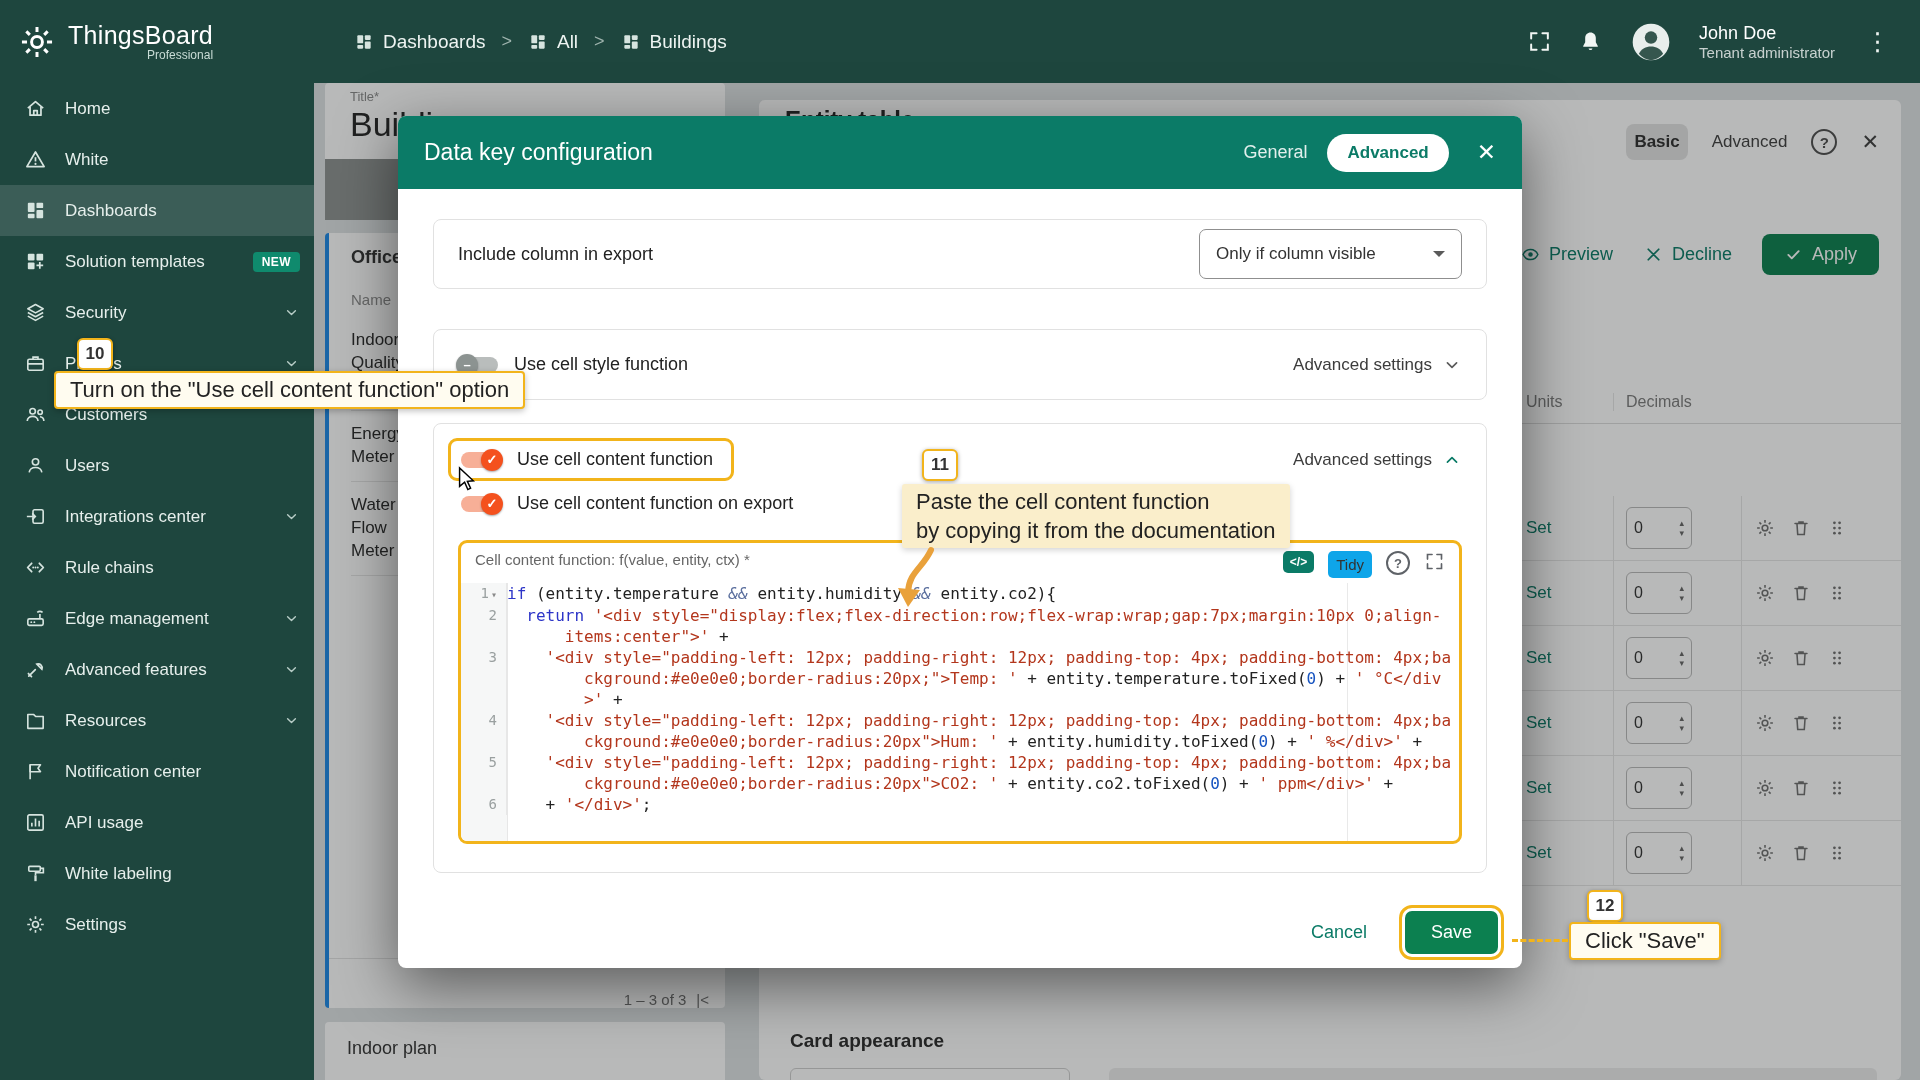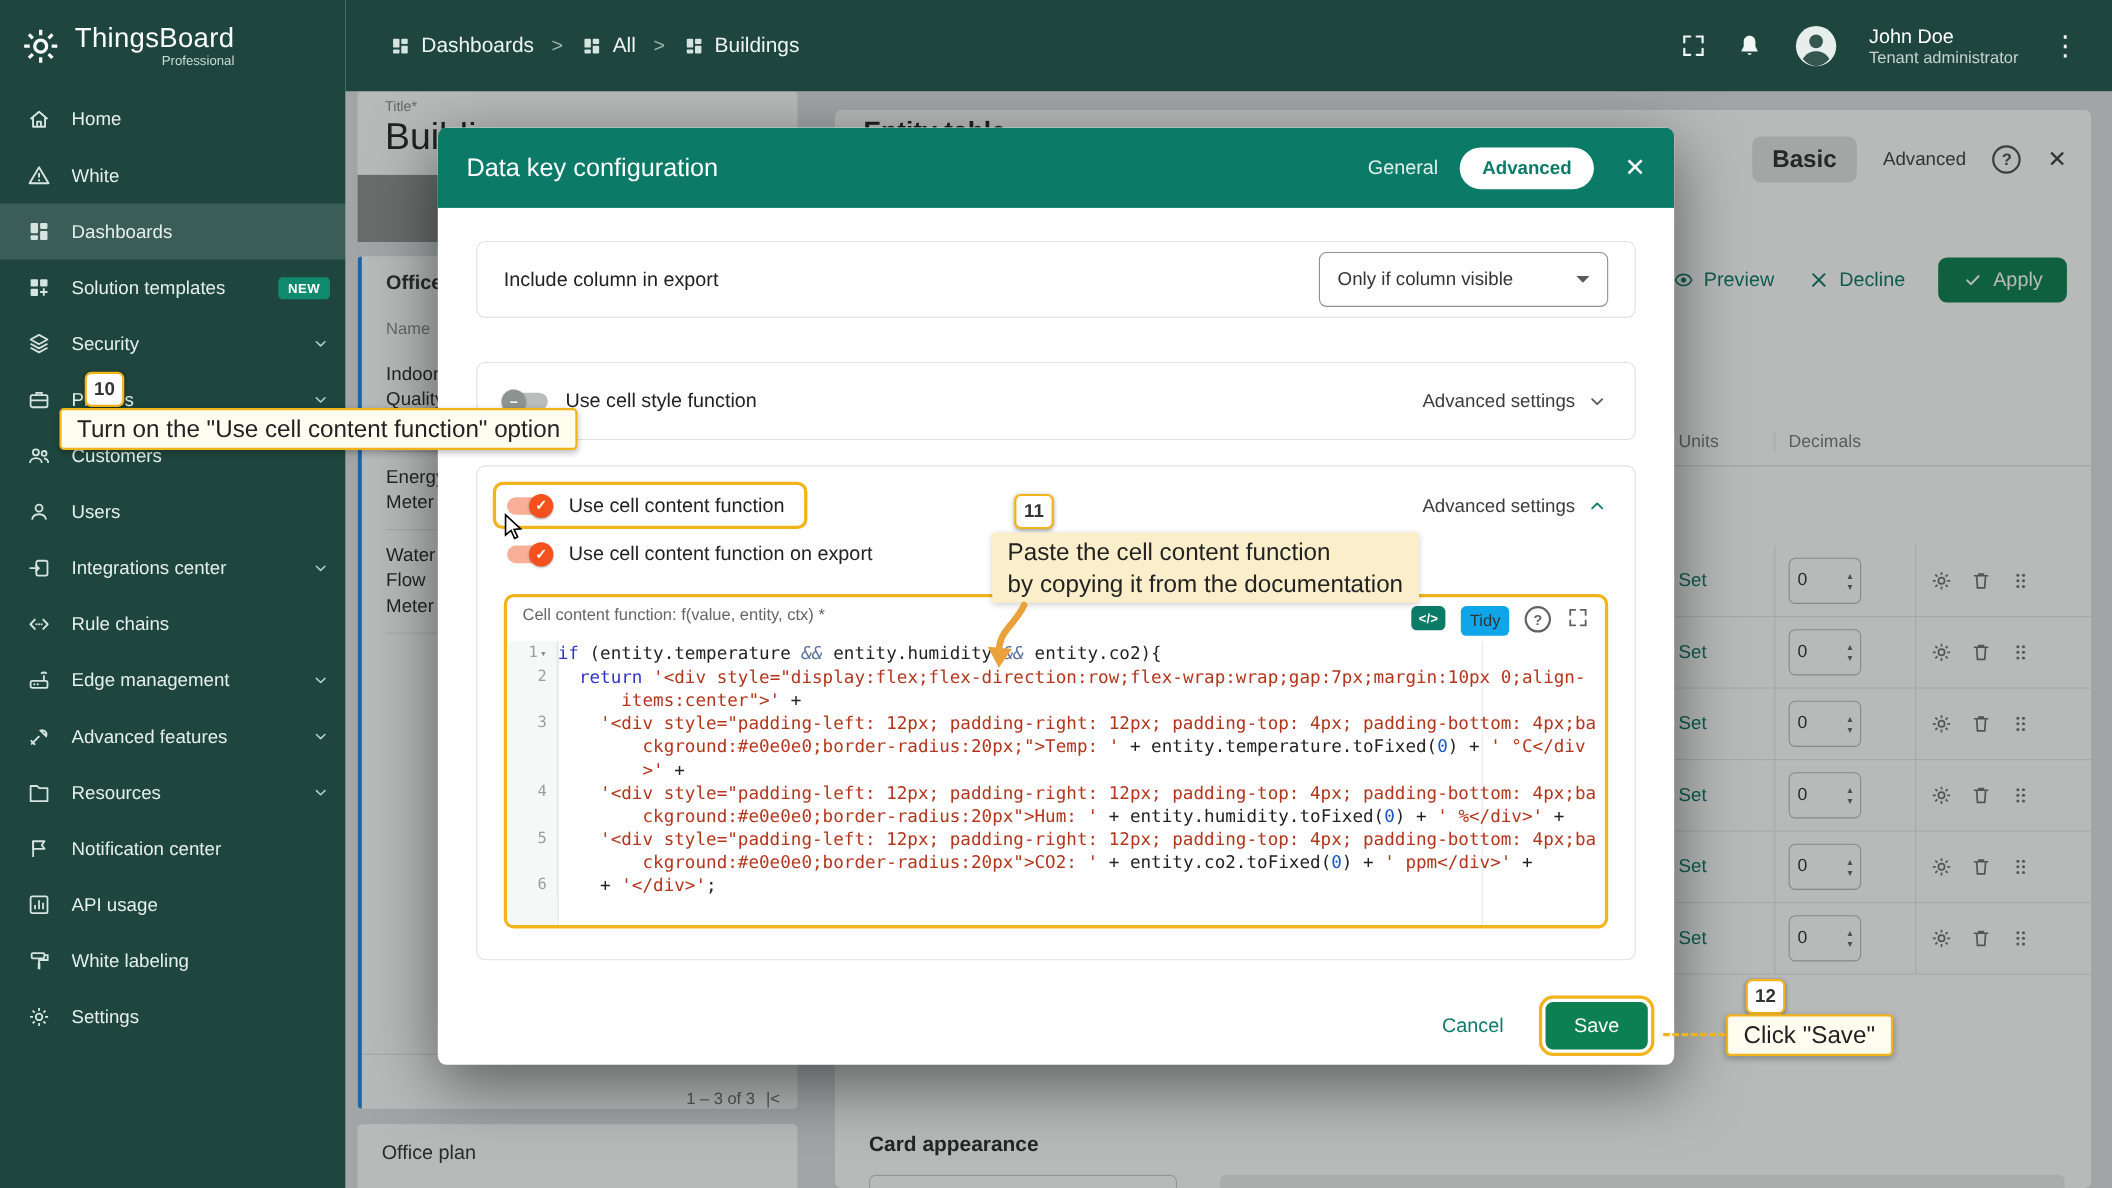--- a/index.html
+++ b/index.html
@@ -46,21 +46,21 @@
   .lo-name-h{position:absolute;left:22px;top:58px;font-size:15px;color:#8b8b8b}
   #lo-rows{position:absolute;left:22px;top:84px;width:84px}
   .lo-row{padding:12px 0;border-bottom:1px solid #e6e6e6;font-size:17px;color:#2a2a2a;line-height:1.35}
   .lo-pag{position:absolute;left:0;right:0;bottom:0;height:50px;border-top:1px solid #e3e3e3;display:flex;align-items:flex-end;justify-content:flex-end;gap:10px;padding:0 16px;color:#6f6f6f;font-size:15px}
   #lp-card{left:11px;top:939px;width:400px;height:150px}
   .lp-title{position:absolute;left:22px;top:16px;font-size:18px;font-weight:500;color:#333}
 
   #rp-card{left:445px;top:17px;right:19px;bottom:0;background:#fff;border-radius:6px;position:absolute}
   .rp-title{position:absolute;left:26px;top:6px;font-size:24px;font-weight:600;color:#242424}
   .rp-modes{position:absolute;top:24px;right:22px;display:flex;align-items:center;gap:24px}
-  .chip-basic{background:#e3e3e3;border-radius:8px;padding:8px 18px;font-size:22px;font-weight:600;color:#2f2f2f;cursor:pointer}
+  .chip-basic{background:#e3e3e3;border-radius:8px;padding:8px 8px;font-size:17px;font-weight:600;color:#2f2f2f;cursor:pointer}
   .rp-adv{font-size:17px;color:#3f3f3f;cursor:pointer}
   .help-c{width:26px;height:26px;border:2px solid #4e4e4e;border-radius:50%;display:flex;align-items:center;justify-content:center;font-size:15px;font-weight:600;color:#4e4e4e;cursor:pointer}
   .rp-close{font-size:21px;color:#3f3f3f;cursor:pointer}
   .rp-actions{position:absolute;top:134px;right:22px;display:flex;align-items:center;gap:30px}
   .btn-text{display:flex;align-items:center;gap:8px;color:var(--accent);font-size:18px;font-weight:500;background:none;border:none;cursor:pointer}
   .btn-text svg{width:21px;height:21px}
   .btn-apply{display:flex;align-items:center;gap:9px;background:var(--save-green);color:#fff;font-size:18px;font-weight:500;padding:10px 22px;border-radius:8px;border:none;cursor:pointer}
   .btn-apply svg{width:19px;height:19px}
   .rp-thead{position:absolute;left:0;right:0;top:280px;height:44px;display:flex;align-items:center;border-bottom:1px solid #dcdcdc;color:#7c7c7c;font-size:16px}
   #rp-rows{position:absolute;left:0;right:0;top:396px}
@@ -476,21 +476,21 @@
         <div class="lo-row">Energy Meter</div>
         <div class="lo-row">Water Flow Meter</div>
       </div>
     <div class="lo-pag">
       <span>1 – 3 of 3</span>
       <span>|&lt;</span>
     </div>
   </div>
 
   <div class="card" id="lp-card">
-    <div class="lp-title">Office plan</div>
+    <div class="lp-title">Indoor plan</div>
   </div>
 
   <div id="rp-card">
     <div class="rp-title">Entity table</div>
     <div class="rp-modes">
       <span class="chip-basic">Basic</span>
       <span class="rp-adv">Advanced</span>
       <span class="help-c">?</span>
       <span class="rp-close">✕</span>
     </div>

